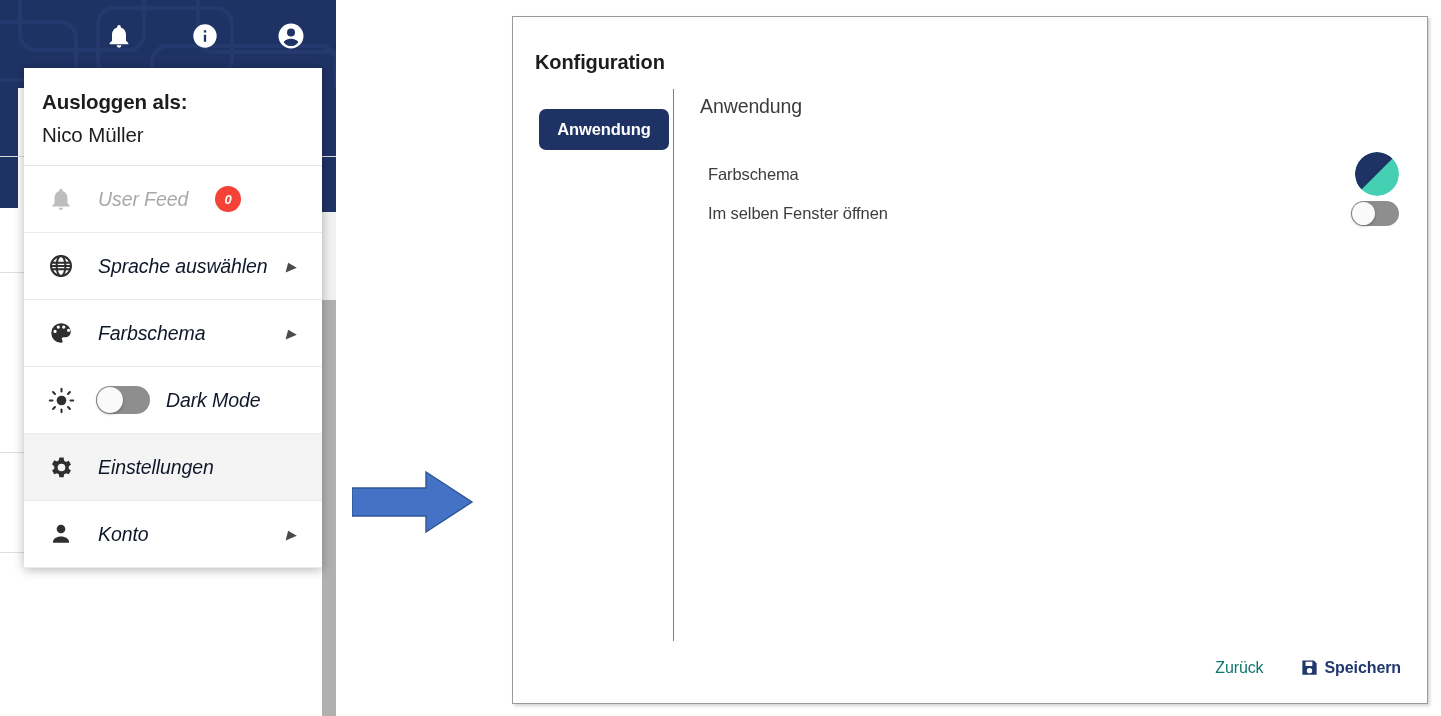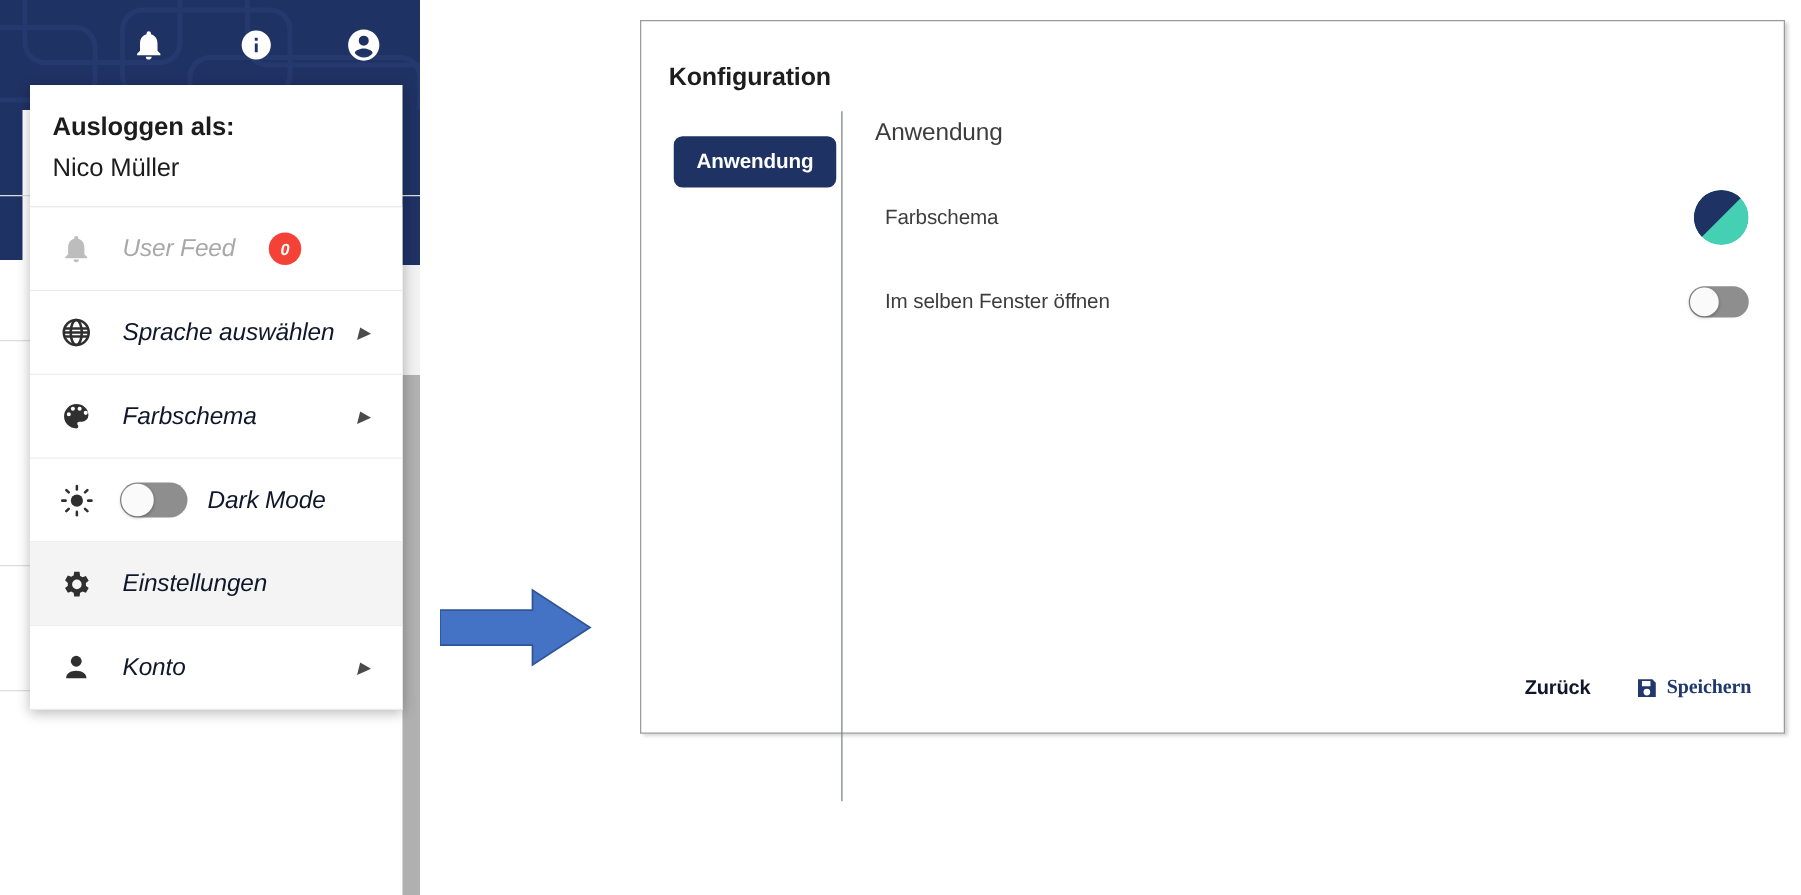--- a/index.html
+++ b/index.html
@@ -224,21 +224,21 @@
     width: 122px;
     height: 64px;
   }
 
   
   #config-panel {
     position: absolute;
     left: 512px;
     top: 16px;
     width: 916px;
-    height: 571px;
+    height: 688px;
     background: #ffffff;
     border: 1px solid #9a9a9a;
     box-sizing: border-box;
     box-shadow: 2px 2px 3px rgba(0,0,0,.18);
   }
   .panel-title {
     position: absolute;
     left: 22px;
     top: 34px;
     font-size: 20px;
@@ -290,21 +290,21 @@
   .setting-row {
     position: absolute;
     left: 195px;
     right: 28px;
     height: 40px;
     display: flex;
     align-items: center;
     justify-content: space-between;
   }
   .setting-row.r1 { top: 137px; }
-  .setting-row.r2 { top: 204px; }
+  .setting-row.r2 { top: 176px; }
   .setting-label {
     font-size: 16.5px;
     color: #3d3d3d;
     letter-spacing: -0.1px;
   }
 
   .color-scheme-swatch {
     width: 44px;
     height: 44px;
     border-radius: 50%;
@@ -316,33 +316,31 @@
   .panel-footer {
     position: absolute;
     right: 26px;
     bottom: 26px;
     display: flex;
     align-items: center;
     gap: 36px;
   }
   .btn-back {
     font-size: 16px;
-    color: #0f172a;
-    letter-spacing: -0.1px;
-    font-weight: bold;
+    color: #0f766e;
+    letter-spacing: -0.1px;
   }
   .btn-save {
     display: flex;
-    align-items: flex-start;
+    align-items: flex-end;
     gap: 6px;
     font-size: 16px;
     font-weight: bold;
     color: #20386e;
     letter-spacing: -0.1px;
-    font-family: Liberation Serif, serif;
   }
   .btn-save .save-icon { display: flex; color: #20386e; }
 </style>
 </head>
 <body>
 
 <div id="app-fragment">
 
   <div id="app-header">
     <div class="hdr-pattern">

